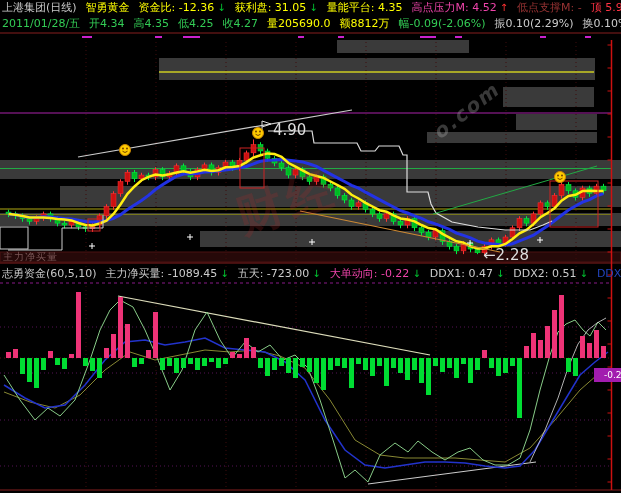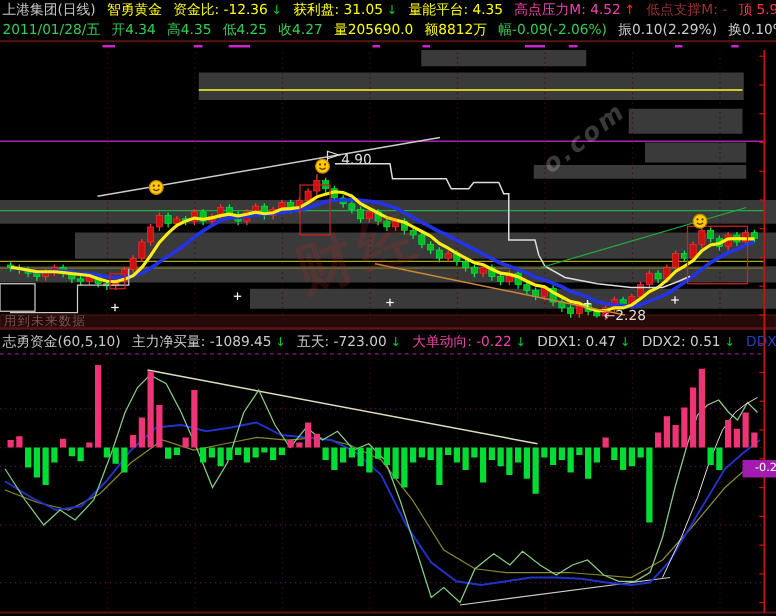--- a/index.html
+++ b/index.html
@@ -2,21 +2,21 @@
 <html><head>
 <meta charset="utf-8">
 <style>
   html,body{margin:0;padding:0;}
   body{width:621px;height:493px;background:#000;overflow:hidden;position:relative;
        font-family:"DejaVu Sans","Liberation Sans",sans-serif;}
   #chart-svg{position:absolute;left:0;top:0;z-index:1;}
   .hrow{position:absolute;left:2px;white-space:nowrap;font-size:11px;line-height:15px;z-index:3;}
   .hrow .hitem{margin-right:9px;}
   .hrow .arr{font-size:10px;margin-left:-6px;margin-right:9px;}
-  .lbl{position:absolute;z-index:4;font-size:11px;color:#ddd;}
+  .lbl{position:absolute;z-index:4;font-size:15px;color:#ddd;}
   #axis-badge{position:absolute;z-index:5;background:#a21caf;color:#fff;font-size:9px;
               line-height:14px;padding:0 10px;height:14px;overflow:hidden;}
   .wm{position:absolute;z-index:2;pointer-events:none;font-weight:bold;}
   #wm-top{left:428px;top:98px;font-size:20px;font-style:italic;color:rgba(190,190,190,0.30);
           transform:rotate(-38deg);letter-spacing:2px;}
   #wm-center{left:236px;top:172px;font-size:46px;color:rgba(185,40,40,0.20);
              transform:rotate(-18deg);letter-spacing:6px;}
   #warn{position:absolute;left:3px;top:250px;z-index:4;font-size:10px;color:#7a5555;letter-spacing:1px;}
 </style>
 </head>
@@ -418,16 +418,16 @@
       <line x1="607.5" y1="390" x2="611.5" y2="390" stroke="#cc1111" stroke-width="1"></line>
       <line x1="607.5" y1="413" x2="611.5" y2="413" stroke="#cc1111" stroke-width="1"></line>
       <line x1="607.5" y1="436" x2="611.5" y2="436" stroke="#cc1111" stroke-width="1"></line>
       <line x1="607.5" y1="459" x2="611.5" y2="459" stroke="#cc1111" stroke-width="1"></line>
       <line x1="607.5" y1="482" x2="611.5" y2="482" stroke="#cc1111" stroke-width="1"></line>
     </g>
   </svg>
 
 <div class="lbl" style="left:273px;top:121px">4.90</div>
 <div class="lbl" style="left:483px;top:246px">←2.28</div>
-<div id="warn">用到未来数据</div>
+<div id="warn">主力净买量</div>
 <div id="axis-badge" style="left:594px;top:368px">-0.22</div>
 <div class="wm" id="wm-top">o.com</div>
 <div class="wm" id="wm-center">财经</div>
 
 </body></html>

